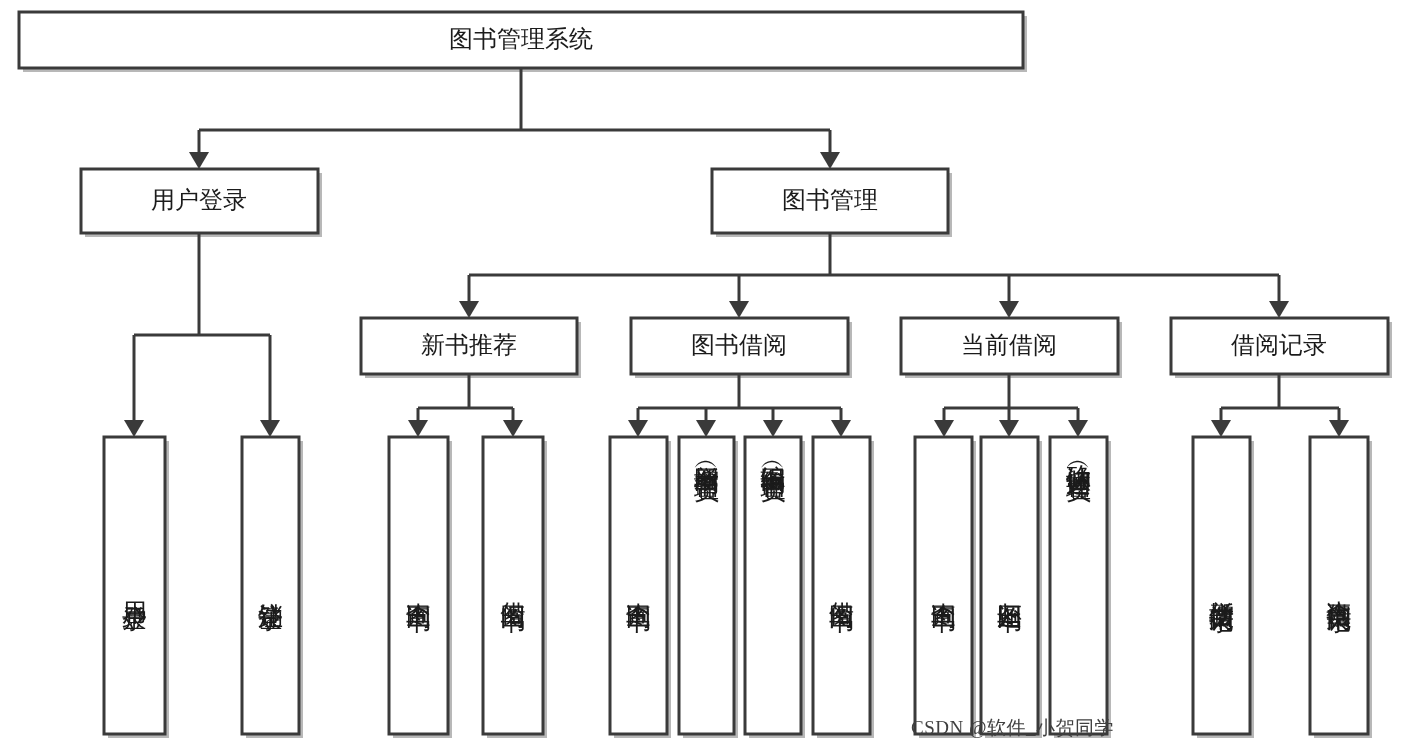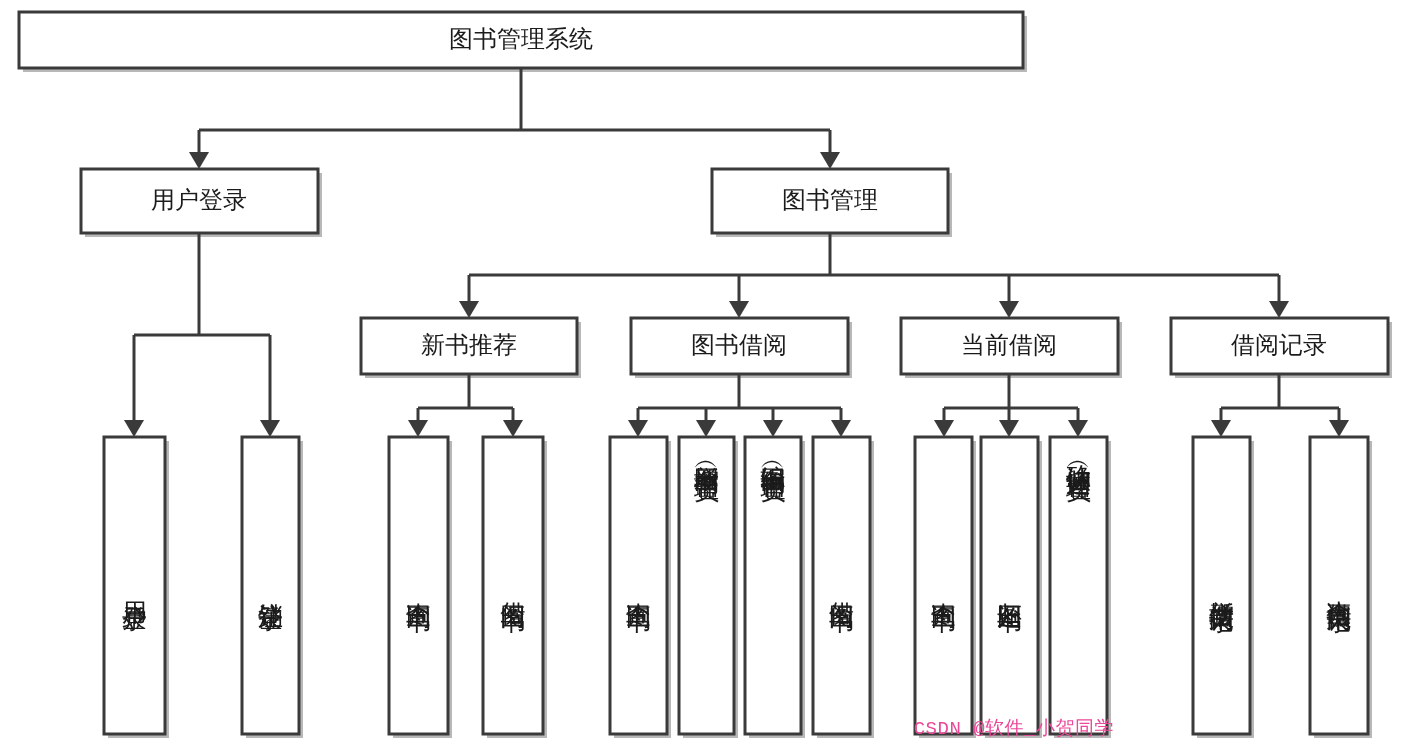--- a/index.html
+++ b/index.html
@@ -62,23 +62,23 @@
     line-height: 1.08;
     letter-spacing: 2px;
     color: #1b1b1b;
     white-space: nowrap;
     pointer-events: none;
   }
   .watermark {
     position: absolute;
     right: 8px;
     bottom: 6px;
-    font-family: Liberation Mono, monospace;
+    font-family: Liberation Serif, serif;
     font-size: 19px;
-    color: #ec4899;
+    color: #404040;
     letter-spacing: 0.5px;
     white-space: nowrap;
   }
 </style>
 </head>
 <body>
 
 <div id="diagram-root">
 
   <svg class="flow" viewBox="0 0 1405 747">

